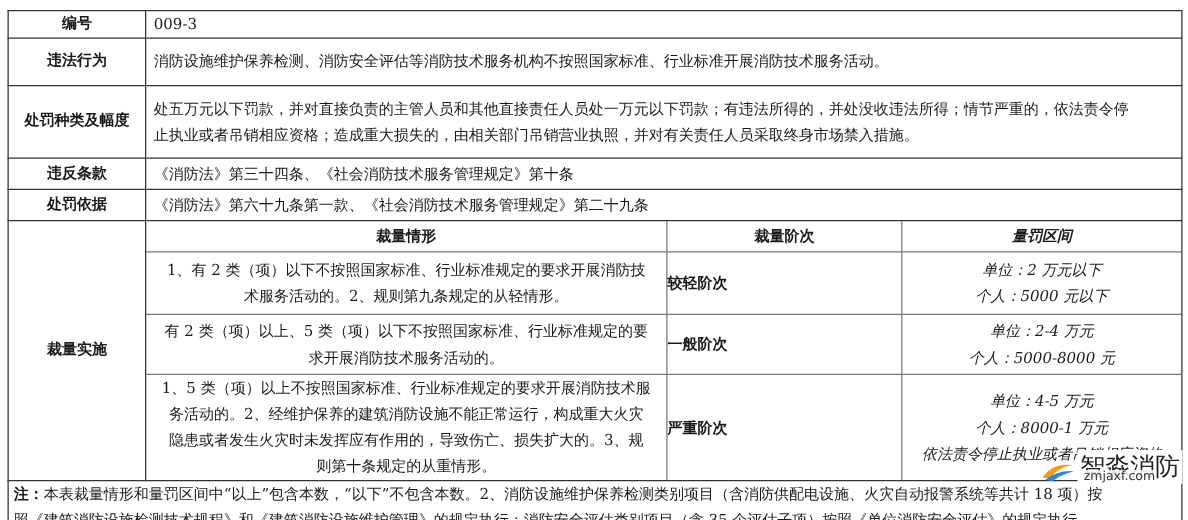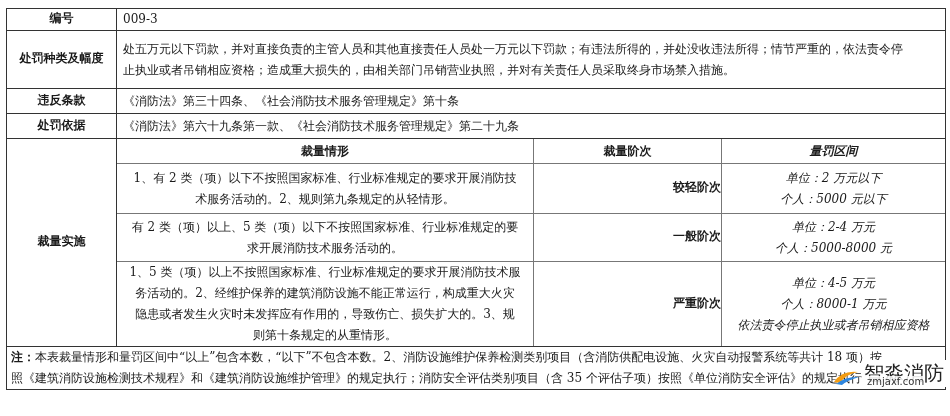--- a/index.html
+++ b/index.html
@@ -16,21 +16,21 @@
   .r-art td { height:24px; }
   .r-basis td { height:24px; }
   table.sub { border-collapse:collapse; width:100%; table-layout:fixed; }
   table.sub td { border:1px solid #777; font-size:12px; line-height:21px; }
   table.sub tr:first-child td { border-top:none; }
   table.sub tr:last-child td { border-bottom:none; }
   table.sub td:first-child { border-left:none; }
   table.sub td:last-child { border-right:none;font-style:italic; }
   .sub-h td { height:24px; text-align:center; font-weight:bold; font-family:"DejaVu Sans","Liberation Sans",sans-serif; }
   .c1 { width:404px; padding:0 6px !important; text-align:center; }
-  .c2 { width:187px; text-align:right; font-weight:bold; font-family:Liberation Mono, monospace; }
+  .c2 { width:187px; text-align:left; font-weight:bold; font-family:Liberation Serif, serif; }
   .c3 { text-align:center; }
   .sub-r1 td { height:49px; }
   .sub-r2 td { height:47px; }
   .sub-r3 td { height:75px; }
   td.impl-cell { padding:0 !important; vertical-align:top; }
   td.note { padding:0 4px !important; font-size:12px; line-height:21px; height:42px; }
   .note-lbl { font-weight:bold; font-family:"DejaVu Sans","Liberation Sans",sans-serif; }
   .line { display:block; }
   .watermark { position:absolute; left:832px; top:362px; width:120px; height:30px; pointer-events:none; }
   .wm-logo { position:absolute; left:0; top:6px; width:28px; height:18px; }
@@ -39,20 +39,24 @@
 </style>
 </head>
 <body>
 
 <div class="wrap">
 <table class="main">
   <tbody>
         <tr class="r-num">
     <td class="lbl">编号</td>
     <td class="val">009-3</td>
+  </tr>
+  <tr class="r-ill">
+    <td class="lbl">违法行为</td>
+    <td class="val">消防设施维护保养检测、消防安全评估等消防技术服务机构不按照国家标准、行业标准开展消防技术服务活动。</td>
   </tr>
   <tr class="r-pen">
     <td class="lbl">处罚种类及幅度</td>
     <td class="val">
       <span class="line">处五万元以下罚款，并对直接负责的主管人员和其他直接责任人员处一万元以下罚款；有违法所得的，并处没收违法所得；情节严重的，依法责令停</span>
       <span class="line">止执业或者吊销相应资格；造成重大损失的，由相关部门吊销营业执照，并对有关责任人员采取终身市场禁入措施。</span>
     </td>
   </tr>
   <tr class="r-art">
     <td class="lbl">违反条款</td>

